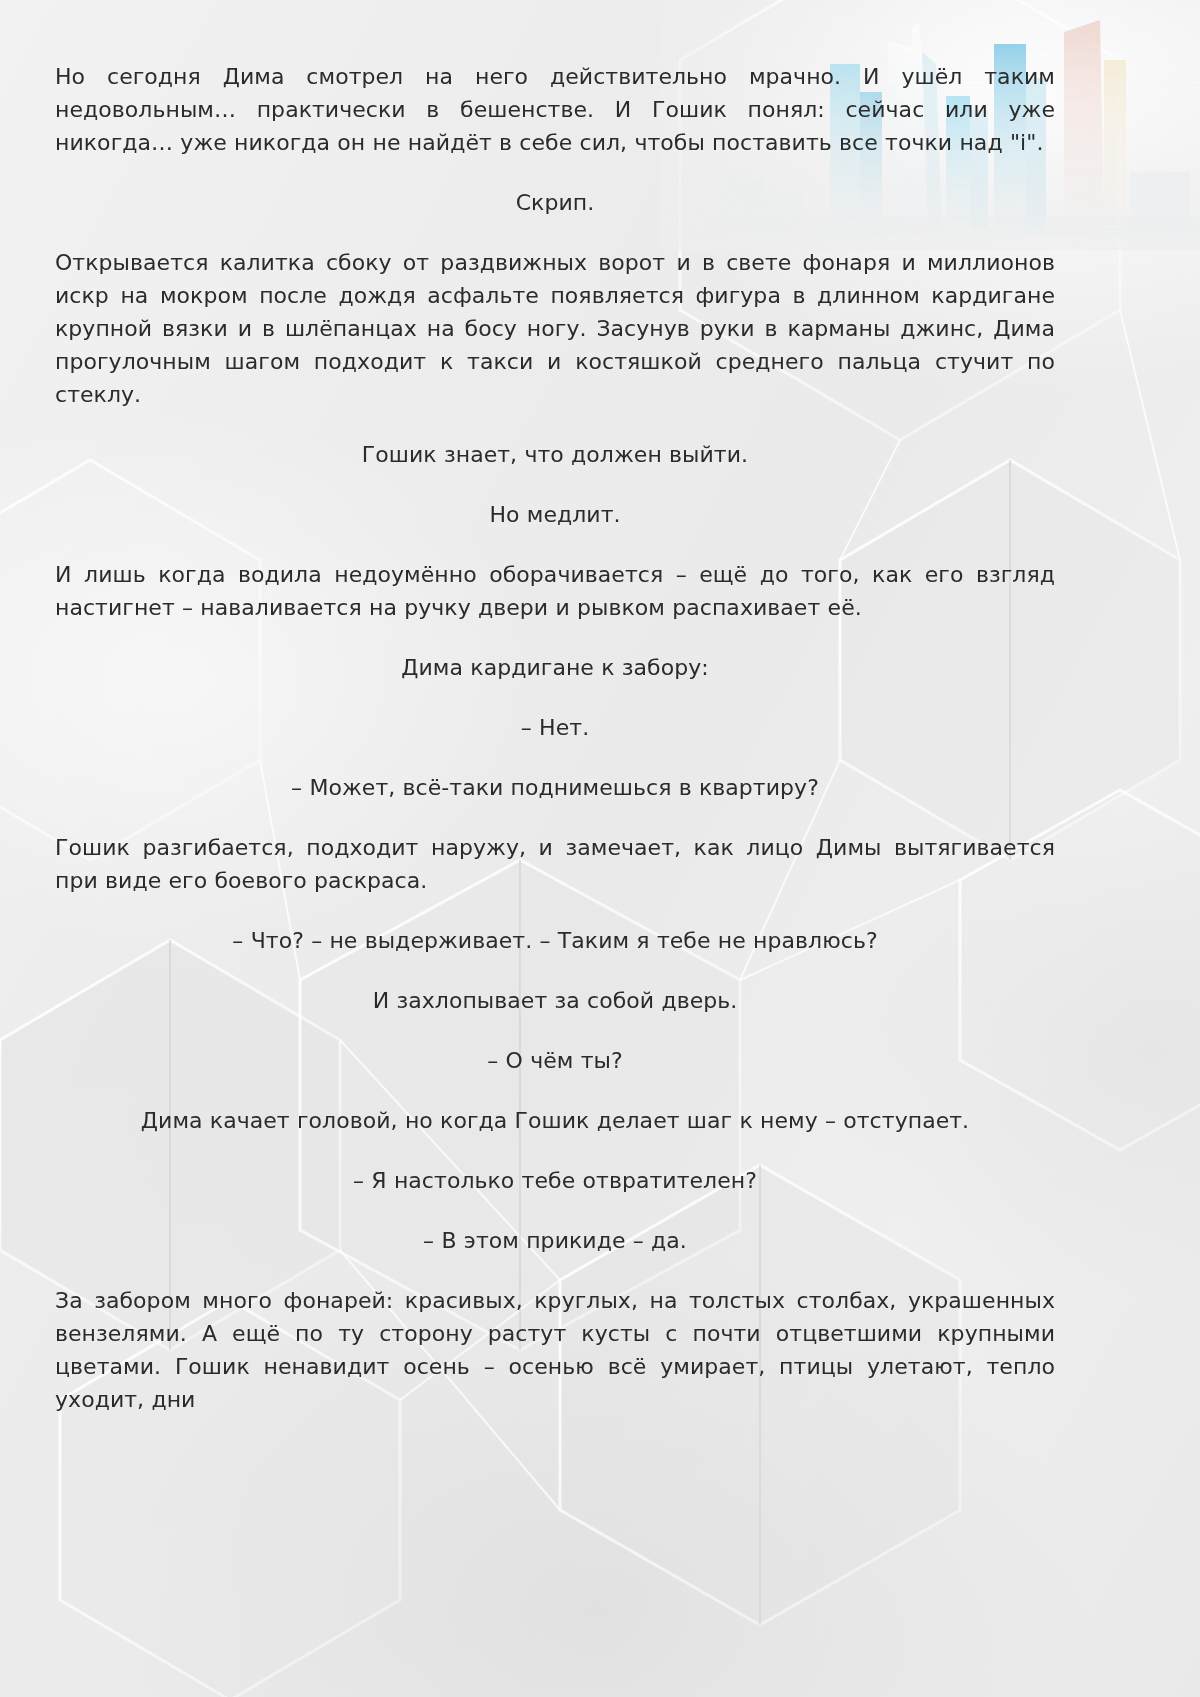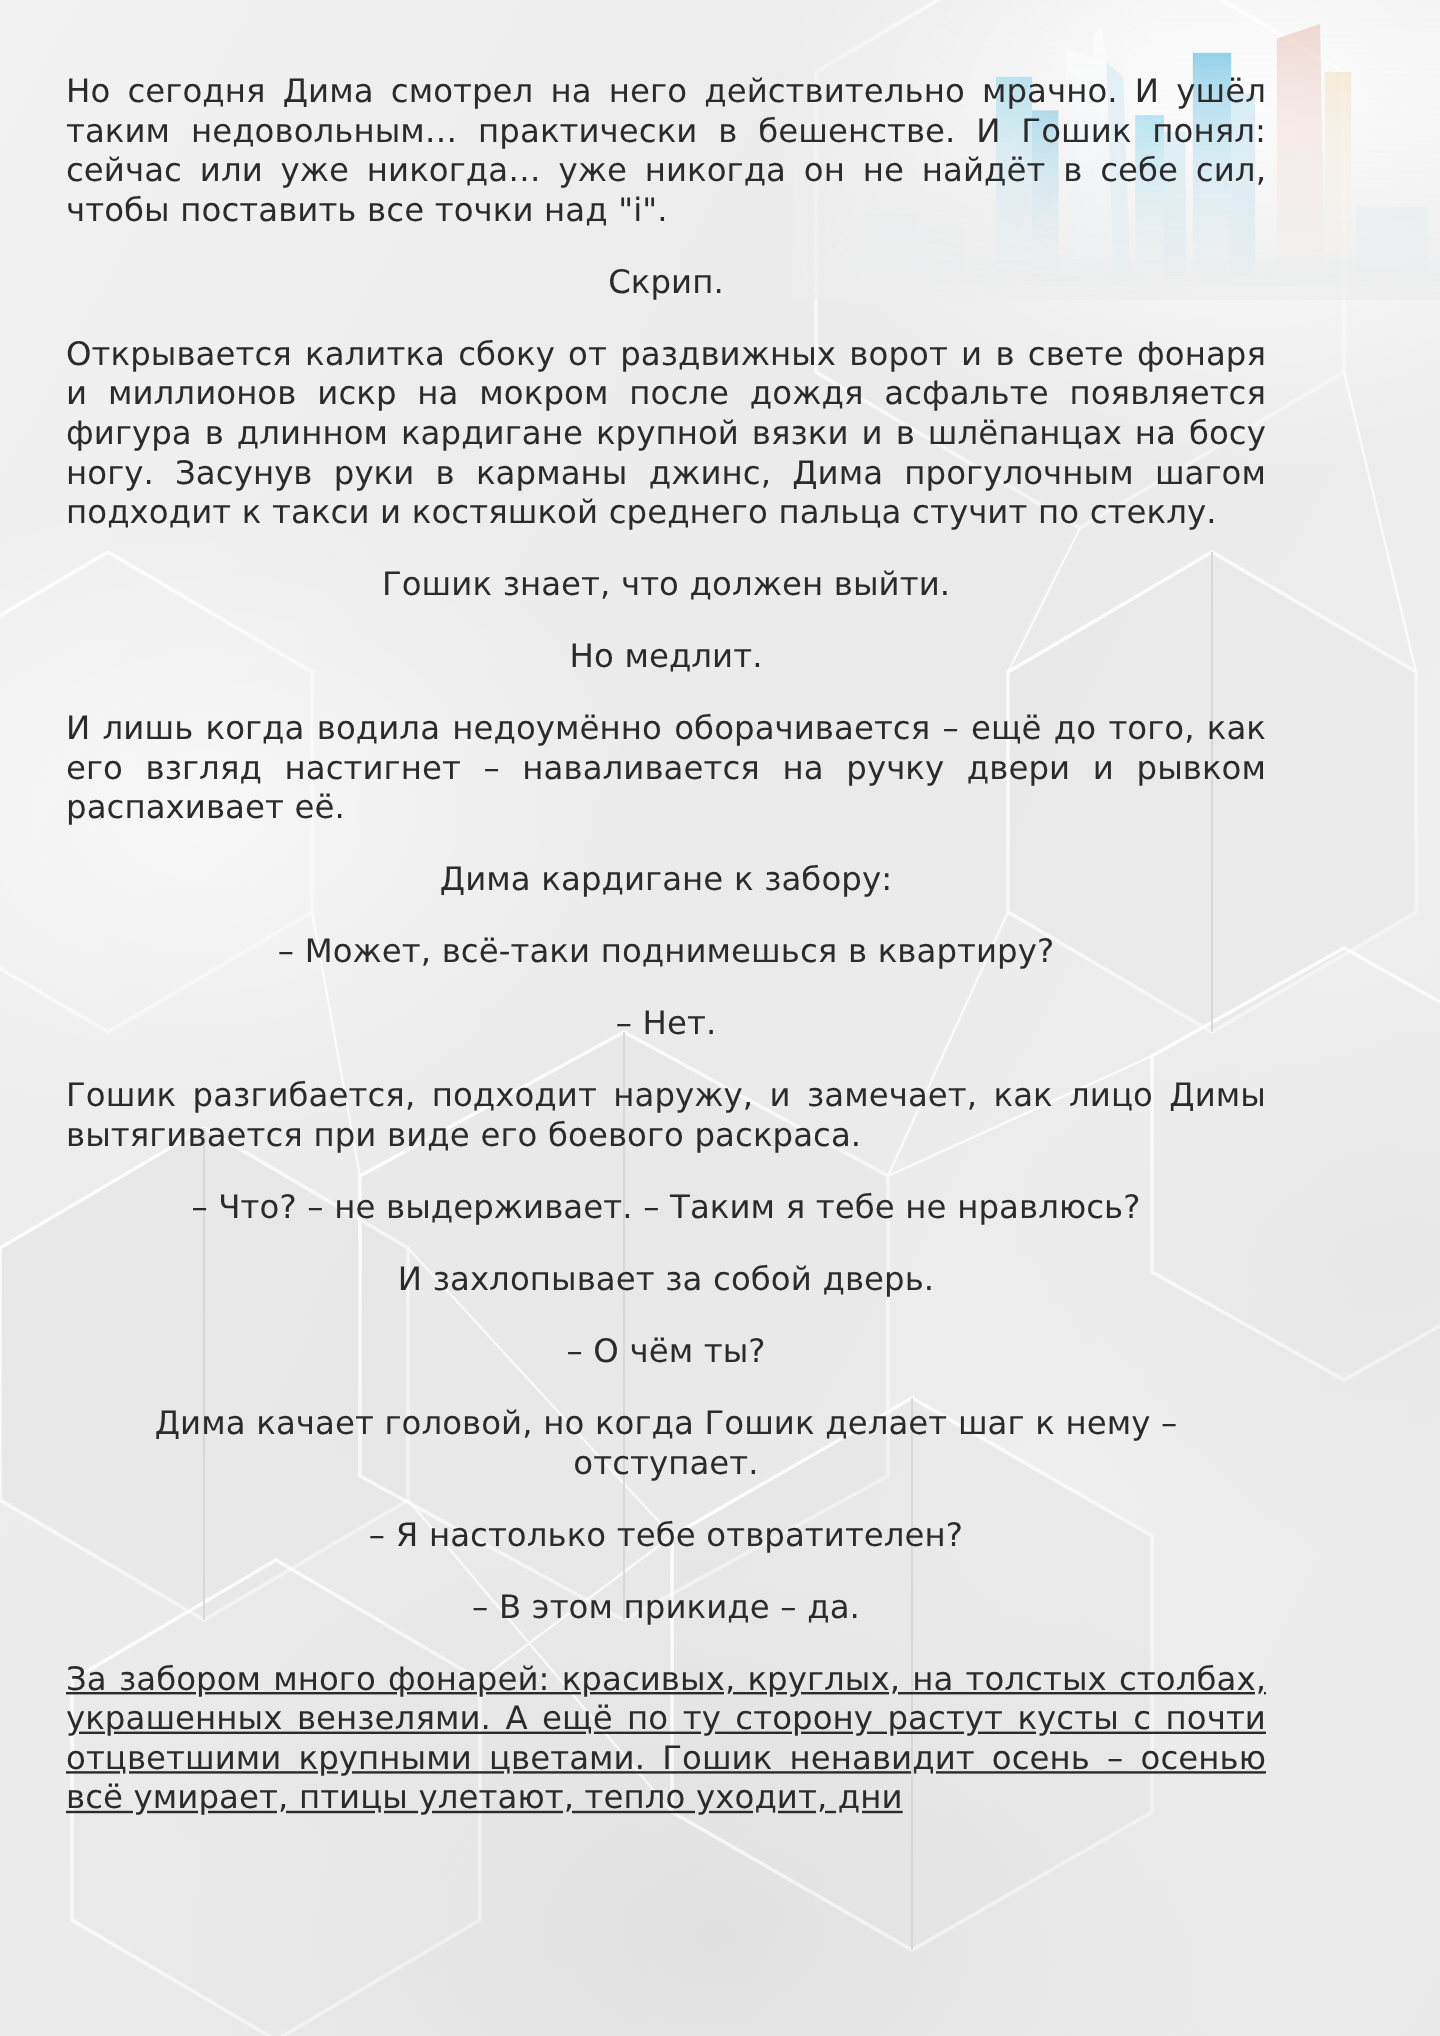--- a/index.html
+++ b/index.html
@@ -65,29 +65,29 @@
   
   .content {
     position: absolute;
     left: 55px;
     top: 60px;
     width: 1000px;
   }
 
   p.para {
     margin: 0 0 27px 0;
-    font-size: 27px;
+    font-size: 22px;
     line-height: 33px;
     color: #2b2b2b;
     text-align: justify;
     text-justify: inter-word;
     letter-spacing: 0.05px;
     word-spacing: 0.2px;
   }
-  p.para:last-child { margin-bottom: 0; text-decoration: underline; }
+  p.para:last-child { margin-bottom: 0; }
   p.para.noj { text-align: center; }
 </style>
 </head>
 <body>
 
 <div class="page">
 
   <div class="bg-layer">
 
     <div class="blotches"></div>
@@ -204,22 +204,22 @@
   </div>
 
   <div class="content">
     <p class="para">Но сегодня Дима смотрел на него действительно мрачно. И ушёл таким недовольным… практически в бешенстве. И Гошик понял: сейчас или уже никогда… уже никогда он не найдёт в себе сил, чтобы поставить все точки над "i".</p>
     <p class="para noj">Скрип.</p>
     <p class="para">Открывается калитка сбоку от раздвижных ворот и в свете фонаря и миллионов искр на мокром после дождя асфальте появляется фигура в длинном кардигане крупной вязки и в шлёпанцах на босу ногу. Засунув руки в карманы джинс, Дима прогулочным шагом подходит к такси и костяшкой среднего пальца стучит по стеклу.</p>
     <p class="para noj">Гошик знает, что должен выйти.</p>
     <p class="para noj">Но медлит.</p>
     <p class="para">И лишь когда водила недоумённо оборачивается – ещё до того, как его взгляд настигнет – наваливается на ручку двери и рывком распахивает её.</p>
     <p class="para noj">Дима кардигане к забору:</p>
+    <p class="para noj">– Нет.</p>
     <p class="para noj">– Может, всё-таки поднимешься в квартиру?</p>
-    <p class="para noj">– Нет.</p>
     <p class="para">Гошик разгибается, подходит наружу, и замечает, как лицо Димы вытягивается при виде его боевого раскраса.</p>
     <p class="para noj">– Что? – не выдерживает. – Таким я тебе не нравлюсь?</p>
     <p class="para noj">И захлопывает за собой дверь.</p>
     <p class="para noj">– О чём ты?</p>
     <p class="para noj">Дима качает головой, но когда Гошик делает шаг к нему – отступает.</p>
     <p class="para noj">– Я настолько тебе отвратителен?</p>
     <p class="para noj">– В этом прикиде – да.</p>
     <p class="para">За забором много фонарей: красивых, круглых, на толстых столбах, украшенных вензелями. А ещё по ту сторону растут кусты с почти отцветшими крупными цветами. Гошик ненавидит осень – осенью всё умирает, птицы улетают, тепло уходит, дни</p>
   </div>
 

